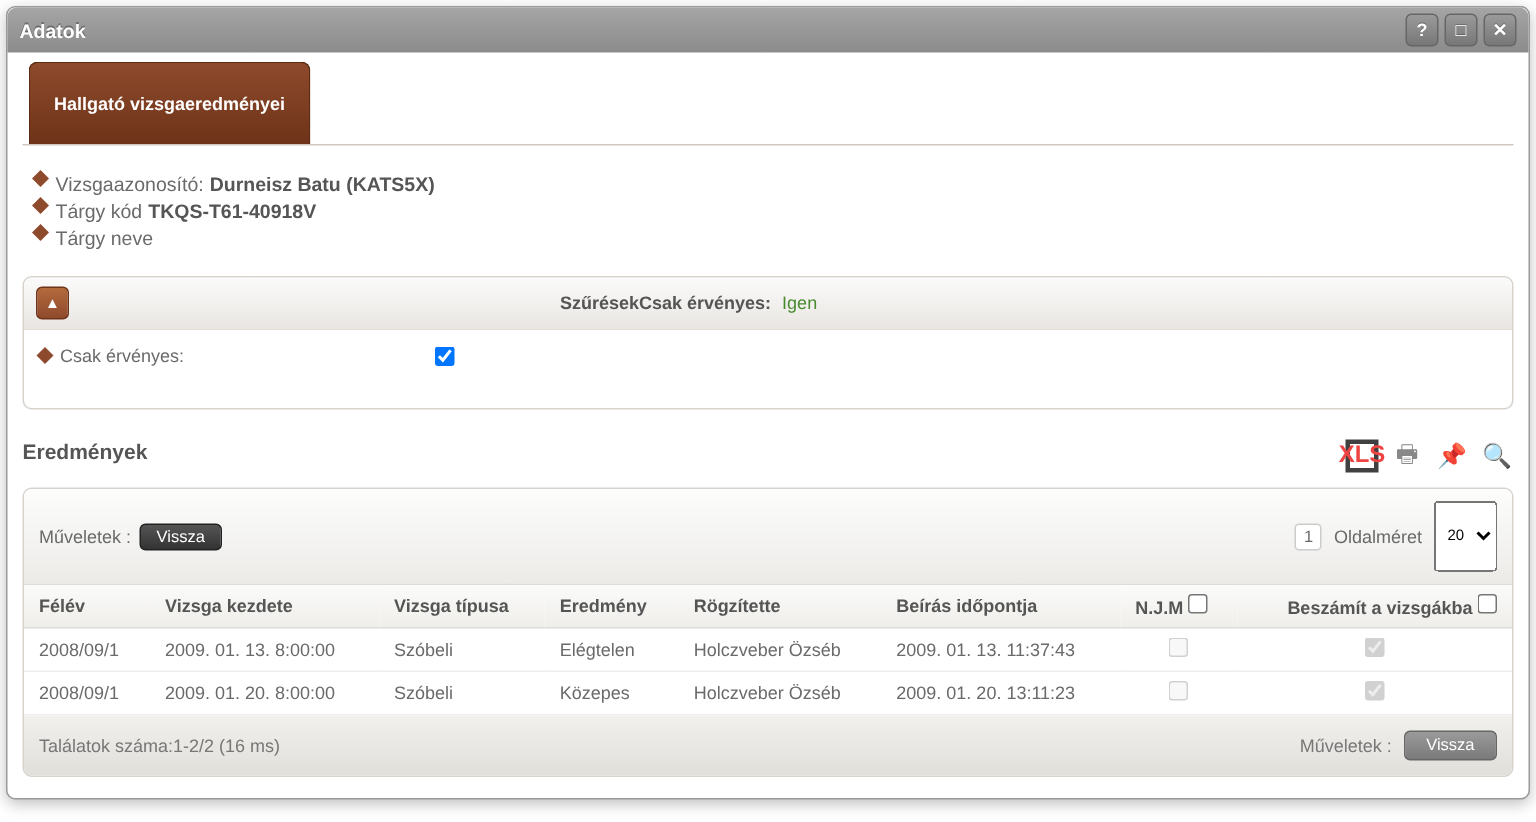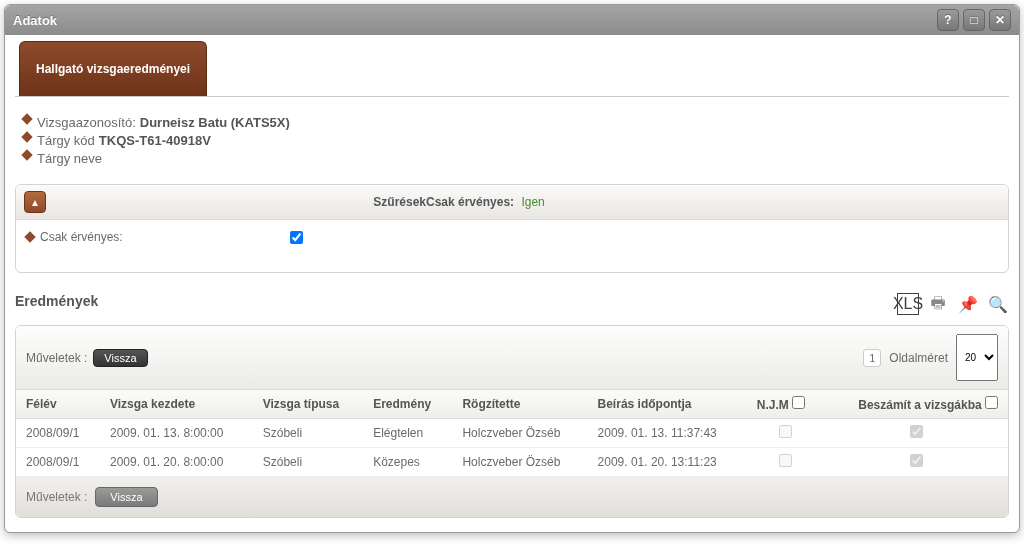--- a/index.html
+++ b/index.html
@@ -179,21 +179,21 @@
   .foot-right { display:flex; align-items:center; gap:8px;}
   .btn-grey {
     padding: 3px 14px;
     border-radius: 4px;
     background: linear-gradient(#9a9a9a,#7a7a7a);
     border: 1px solid #666;
     color:#fff; font-size:11px; cursor:pointer;
   }
   .cb-center { text-align:center;}
   .th-right { text-align:right !important; }
-  .ico-xls{ color:#404040; font-size:11px; border:1px solid #404040; padding:1px 2px; font-weight:normal;}
+  .ico-xls{ color:#ef4444; font-size:11px; border:3px solid #404040; padding:1px 2px; font-weight:bold;}
   .ico-print{ color:#888;}
   .ico-pin{ color:#b03030;}
   .ico-search{ color:#666;}
 </style>
 </head>
 <body>
 
 <div class="window">
   <div class="titlebar">
     <span>Adatok</span>
@@ -308,20 +308,21 @@
             <td>Közepes</td>
             <td>Holczveber Özséb</td>
             <td>2009. 01. 20. 13:11:23</td>
             <td class="cb-center"><input type="checkbox" disabled="" style=""></td>
             <td class="cb-center"><input type="checkbox" checked="" disabled="" style=""></td>
           </tr>
         </tbody>
       </table>
 
       <div class="grid-foot">
+        <span>Találatok száma:1-2/2 (16 ms)</span>
         <div class="foot-right">
           <span>Műveletek :</span>
           <span class="btn-grey">Vissza</span>
         </div>
       </div>
     </div>
 
   </div>
 </div>
 

